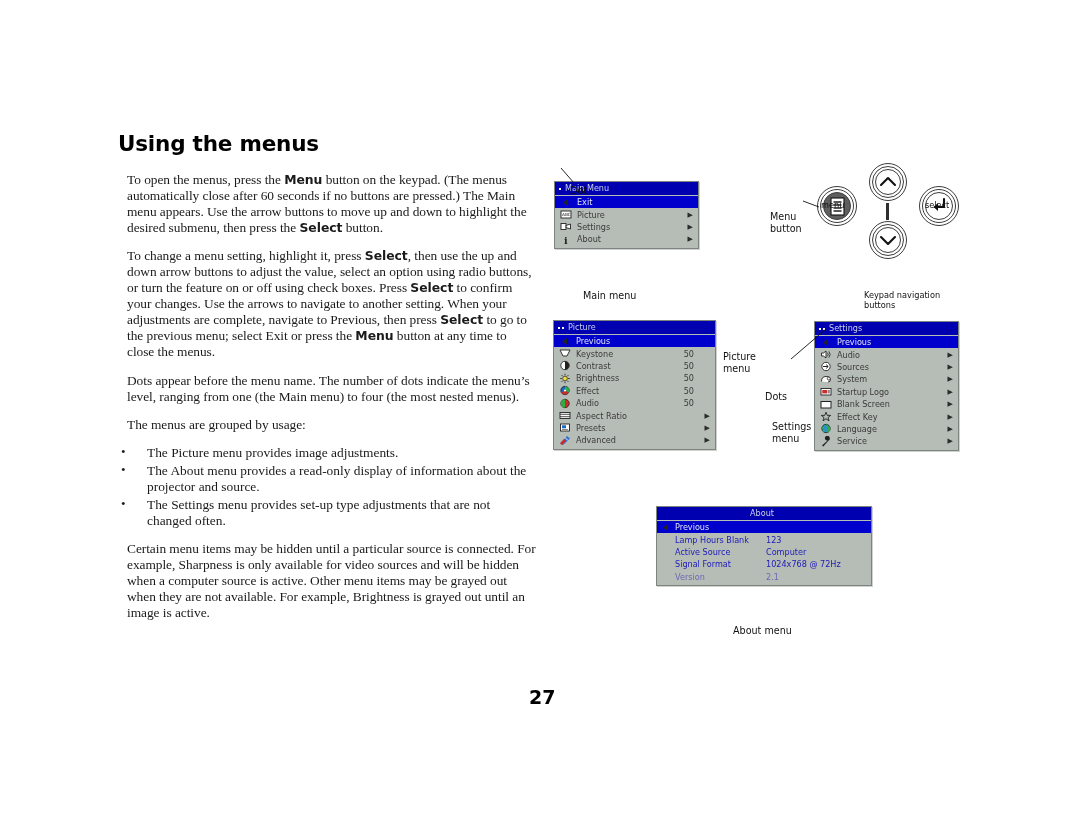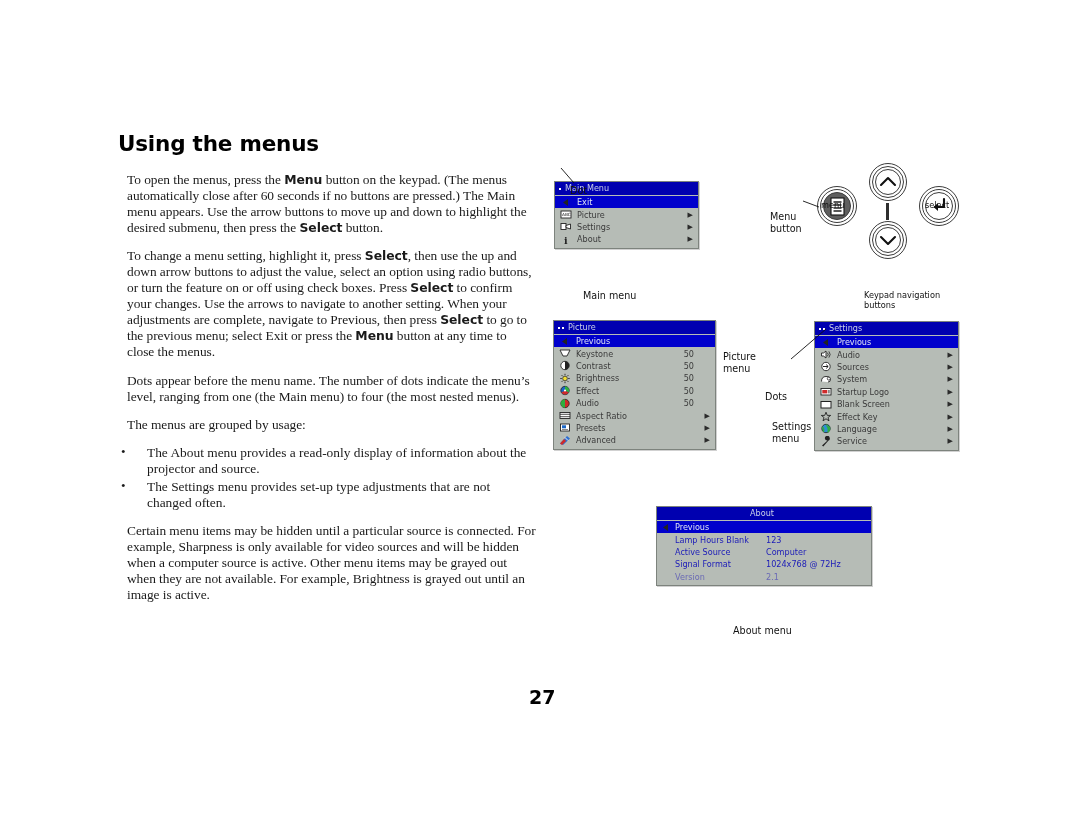--- a/index.html
+++ b/index.html
@@ -146,20 +146,21 @@
 
 <div id="text-col">
   <h1 id="page-title">Using the menus</h1>
   <div id="paragraphs">
       <p class="para"><span>To open the menus, press the </span><b>Menu</b><span> button on the keypad. (The menus automatically close after 60 seconds if no buttons are pressed.) The Main menu appears. Use the arrow buttons to move up and down to highlight the desired submenu, then press the </span><b>Select</b><span> button.</span></p>
       <p class="para"><span>To change a menu setting, highlight it, press </span><b>Select</b><span>, then use the up and down arrow buttons to adjust the value, select an option using radio buttons, or turn the feature on or off using check boxes. Press </span><b>Select</b><span> to confirm your changes. Use the arrows to navigate to another setting. When your adjustments are complete, navigate to Previous, then press </span><b>Select</b><span> to go to the previous menu; select Exit or press the </span><b>Menu</b><span> button at any time to close the menus.</span></p>
       <p class="para"><span>Dots appear before the menu name. The number of dots indicate the menu’s level, ranging from one (the Main menu) to four (the most nested menus).</span></p>
       <p class="para"><span>The menus are grouped by usage:</span></p>
     </div>
   <ul class="bullets" id="bullet-list">
+      <li>The Picture menu provides image adjustments.</li>
       <li>The About menu provides a read-only display of information about the projector and source.</li>
       <li>The Settings menu provides set-up type adjustments that are not changed often.</li>
     </ul>
   <p class="para">Certain menu items may be hidden until a particular source is connected. For example, Sharpness is only available for video sources and will be hidden when a computer source is active. Other menu items may be grayed out when they are not available. For example, Brightness is grayed out until an image is active.</p>
 </div>
 
 <div id="page-number">27</div>
 
 <div class="osd" id="osd-main" style="left:554px; top:181px; width:145px;">
   <div class="osd-title">

